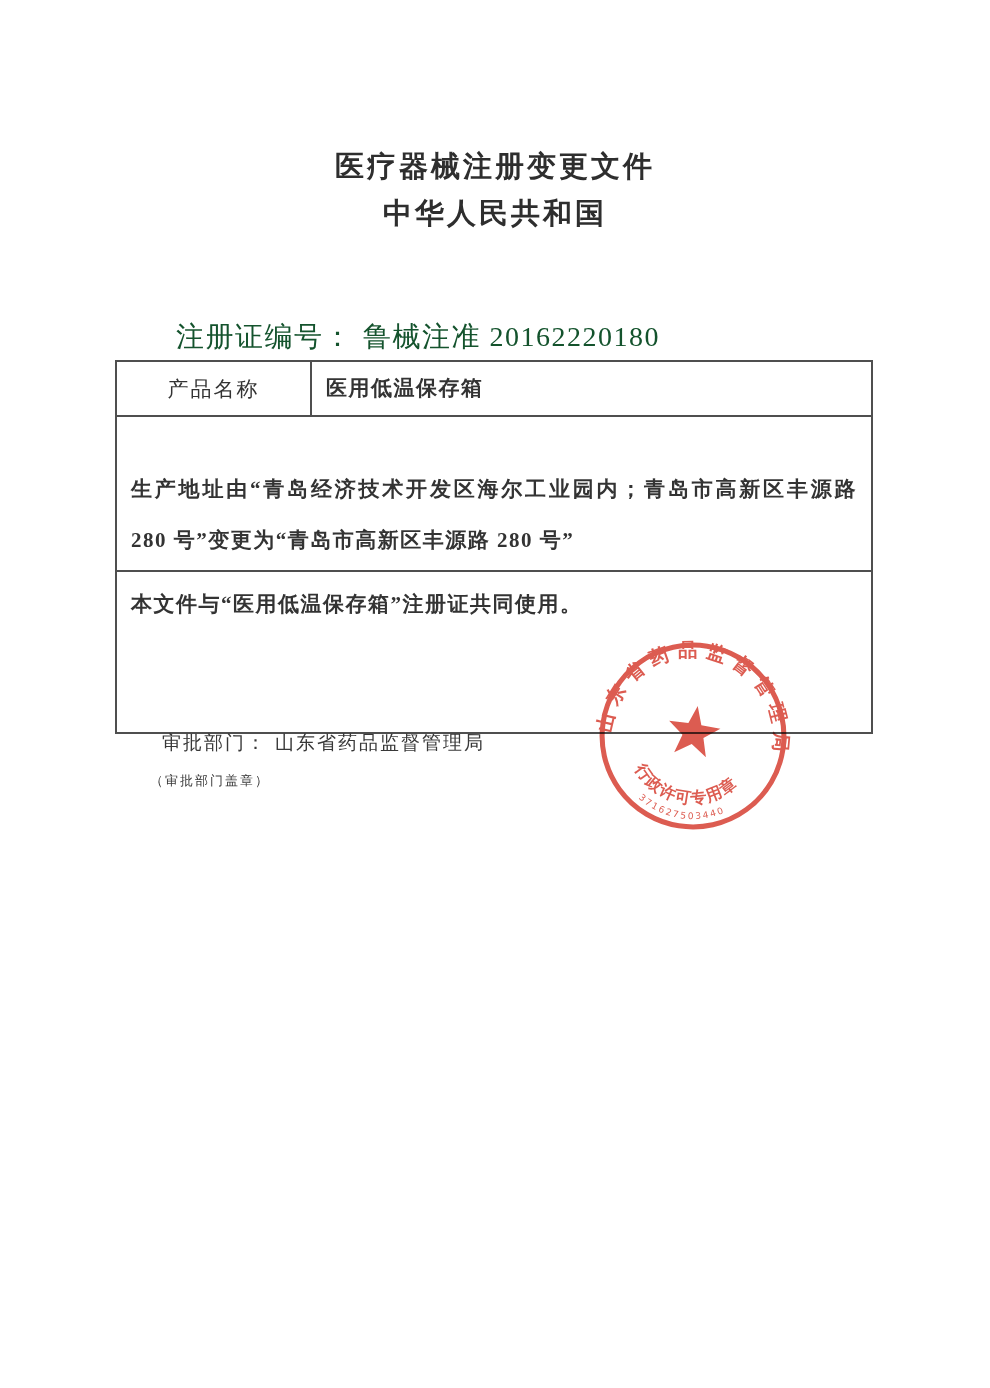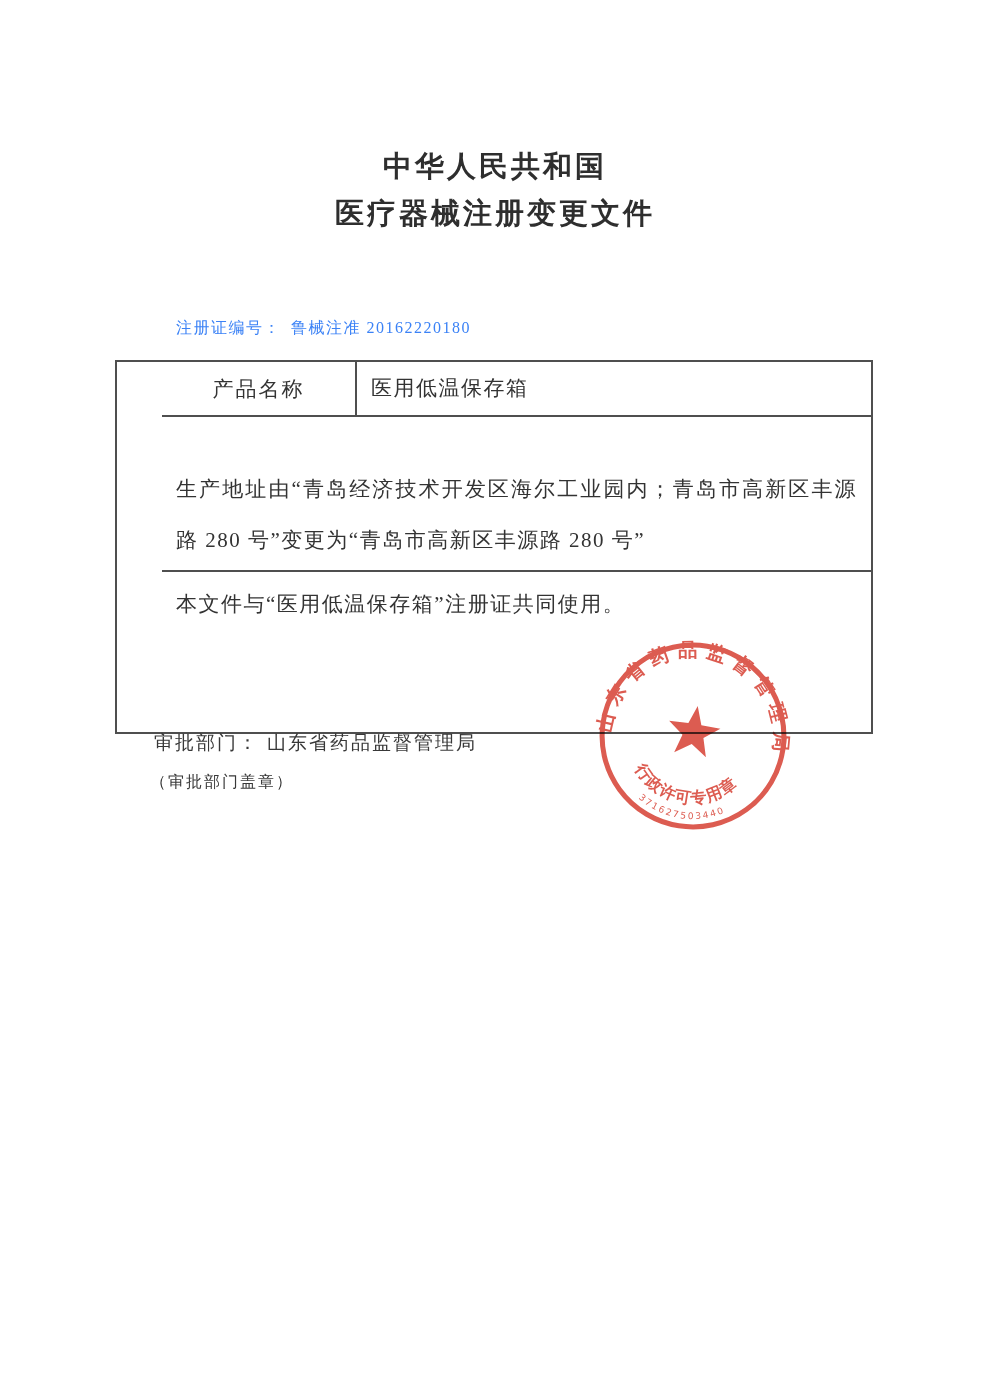--- a/index.html
+++ b/index.html
@@ -21,33 +21,32 @@
     font-size: 29px;
     font-weight: bold;
     letter-spacing: 3px;
     color: #2e2e2e;
   }
   .doc-title .title-line { line-height: 47px; }
   .reg-line {
     position: absolute;
     top: 318px;
     left: 176px;
-    font-size: 16px;
+    font-size: 28px;
     letter-spacing: 1.5px;
-    color: #3b82f6;
+    color: #14532d;
   }
   .reg-line .reg-value { margin-left: 10px; }
   .doc-table {
     position: absolute;
     left: 115px;
     top: 360px;
     width: 758px;
     border: 2px solid #4f4f4f;
     box-sizing: border-box;
-    padding-left: 45px;
   }
   .t-row { display: flex; }
   .t-row + .t-row { border-top: 2px solid #4f4f4f; }
   .cell-label {
     width: 193px;
     flex: 0 0 193px;
     display: flex;
     align-items: center;
     justify-content: center;
     font-size: 21px;
@@ -55,40 +54,41 @@
     border-right: 2px solid #4f4f4f;
     color: #333;
   }
   .cell-content {
     flex: 1;
     font-size: 21px;
     letter-spacing: 1.5px;
     padding: 0 14px;
     color: #333;
     box-sizing: border-box;
+    font-weight: bold;
   }
   .row-product { height: 53px; }
   .row-product .cell-content { line-height: 53px; }
   .row-change { height: 153px; }
   .row-change .cell-content { padding-top: 7px; line-height: 51px; text-align: justify; margin-top: 40px; }
   .row-remark { height: 160px; }
   .row-remark .cell-content { padding-top: 12px; line-height: 40px; }
   .footer-dept {
     position: absolute;
-    left: 154px;
+    left: 162px;
     top: 730px;
     font-size: 19px;
     letter-spacing: 2px;
   }
   .footer-dept .dept-value { margin-left: 8px; }
   .footer-seal-note {
     position: absolute;
     left: 150px;
     top: 772px;
-    font-size: 16px;
+    font-size: 13px;
     letter-spacing: 2px;
   }
   .footer-date {
     position: absolute;
     left: 531px;
     top: 730px;
     font-size: 19px;
     letter-spacing: 2px;
   }
   .footer-date .date-value { margin-left: 6px; }
@@ -103,22 +103,22 @@
     opacity: 0.84;
     pointer-events: none;
   }
 </style>
 </head>
 <body>
 
 <div class="page">
 
   <div class="doc-title">
+    <div class="title-line">医疗器械注册变更文件</div>
     <div class="title-line">中华人民共和国</div>
-    <div class="title-line">医疗器械注册变更文件</div>
   </div>
 
   <div class="reg-line">
     <span class="reg-label">注册证编号：</span><span class="reg-value">鲁械注准 20162220180</span>
   </div>
 
   <div class="doc-table">
     <div class="t-row row-product">
       <div class="cell-label">产品名称</div>
       <div class="cell-content">医用低温保存箱</div>

